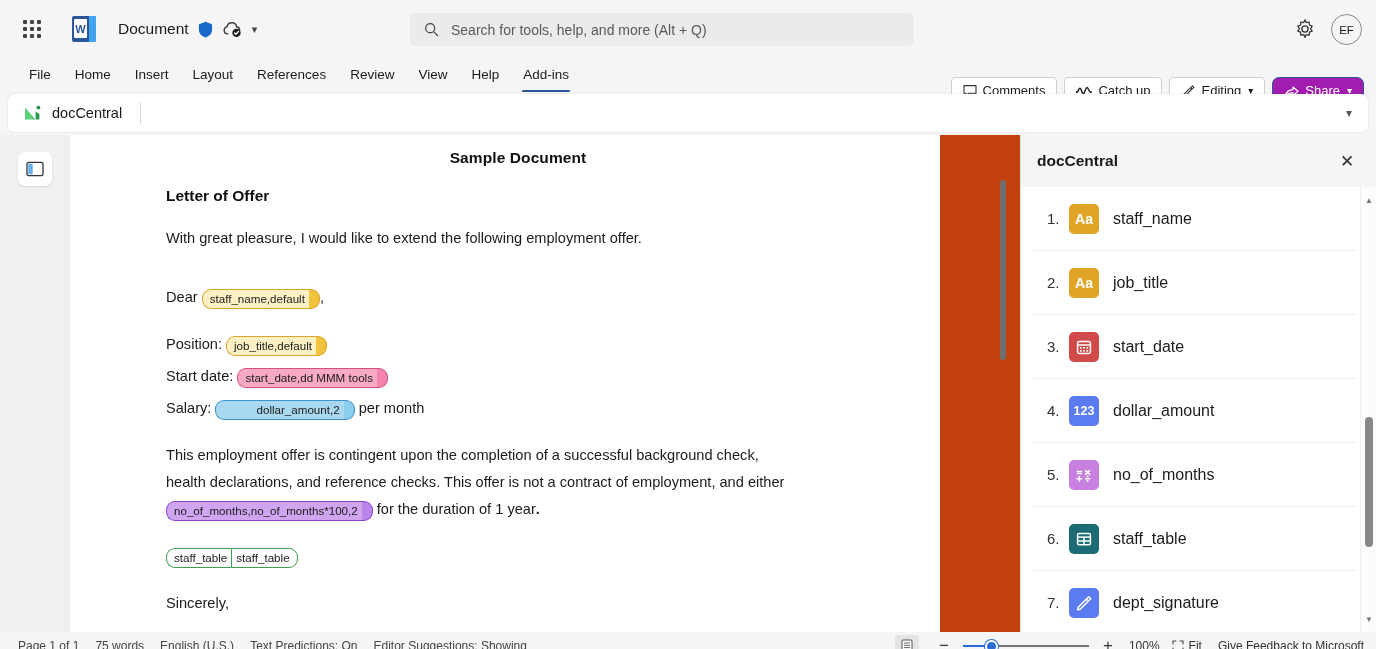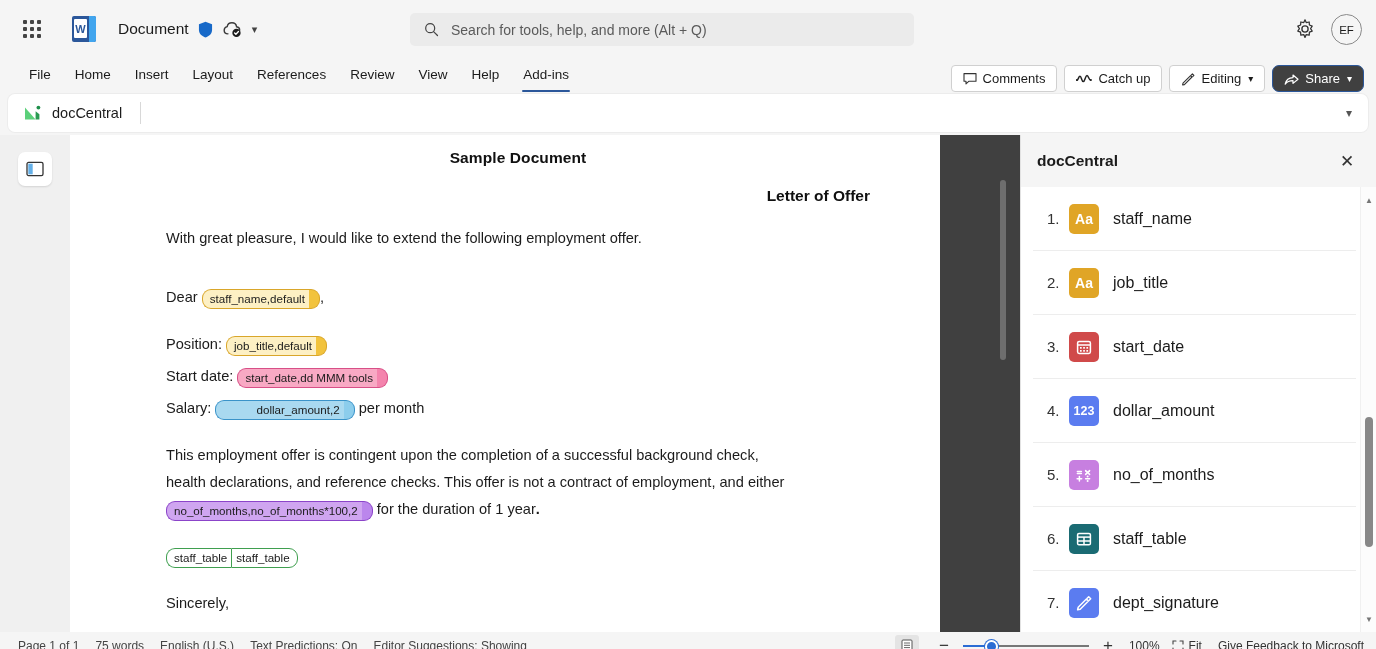--- a/index.html
+++ b/index.html
@@ -54,26 +54,26 @@
 
   
   .ribbon { height: 33px; display: flex; align-items: center; padding: 0 18px;
     background: #f5f5f5; position: relative; }
   .rtab { font-size: 13.5px; color: #1b1b1b; padding: 4px 11px; margin-right: 2px;
     border-radius: 4px; cursor: pointer; position: relative; }
   .rtab.active { font-weight: 400; }
   .rtab.active::after { content: ""; position: absolute; left: 10px; right: 10px;
     bottom: -6px; height: 2.2px; background: #2b579a; border-radius: 2px; }
 
-  .ribbon-right { position: absolute; right: 12px; top: 4px; height: 33px;
+  .ribbon-right { position: absolute; right: 12px; top: 16px; height: 33px;
     display: flex; align-items: center; gap: 7px; }
   .pillbtn { height: 27px; display: flex; align-items: center; gap: 6px;
     padding: 0 11px; border: 1px solid #d0d0d0; border-radius: 4px;
     background: #fff; font-size: 13px; color: #1b1b1b; cursor: pointer; }
-  .pillbtn.primary { background: #404040; border-color: #2b579a; color: #fff; border-radius: 7px; }
+  .pillbtn.primary { background: #a21caf; border-color: #2b579a; color: #fff; border-radius: 7px; }
   .pillbtn .cv { font-size: 10px; margin-left: 1px; }
 
   
   .addin-bar {
     margin: 3px 8px 0 8px; height: 38px; background: #fff; border-radius: 7px;
     display: flex; align-items: center; padding: 0 16px; position: relative;
     box-shadow: 0 0 0 1px rgba(0,0,0,0.035);
   }
   .addin-logo { width: 19px; height: 16px; margin-right: 9px; }
   .addin-name { font-size: 14.5px; color: #1b1b1b; cursor: pointer; }
@@ -83,31 +83,31 @@
   
   .main { display: flex; height: 497px; margin-top: 3px; position: relative; }
 
   .leftrail { width: 70px; flex: none; position: relative; background: #f0f0f0; }
   .railbtn {
     position: absolute; left: 18px; top: 17px; width: 34px; height: 34px;
     background: #fff; border-radius: 7px; display: flex; align-items: center;
     justify-content: center; cursor: pointer; box-shadow: 0 1px 2px rgba(0,0,0,0.12);
   }
 
-  .docwrap { flex: 1; background: #404040; position: relative; overflow: hidden; text-decoration: underline; }
+  .docwrap { flex: 1; background: #c2410c; position: relative; overflow: hidden; text-decoration: underline; }
   .page {
     position: absolute; left: 0; top: 0; width: 870px; height: 497px;
     background: #fff; padding: 14px 70px 0 96px;
   }
   .doc-scroll { position: absolute; right: 14px; top: 45px; width: 6px;
     height: 180px; background: #6e6e6e; border-radius: 3px; cursor: pointer; }
 
   .h-title { text-align: center; font-size: 15.5px; font-weight: 700;
     color: #101010; letter-spacing: 0.1px; }
-  .h-sub { text-align: right; font-size: 15.5px; font-weight: 700;
+  .h-sub { text-align: left; font-size: 15.5px; font-weight: 700;
     color: #101010; margin-top: 20px; }
   .para { font-size: 14.6px; color: #1b1b1b; line-height: 27px; }
   .p-gap { margin-top: 32px; }
   .p-gap2 { margin-top: 20px; }
   .p-tight { margin-top: 5px; }
 
   
   .cc { display: inline-flex; align-items: stretch; vertical-align: baseline;
     position: relative; top: 1px; cursor: pointer; }
   .cc .cc-body {

